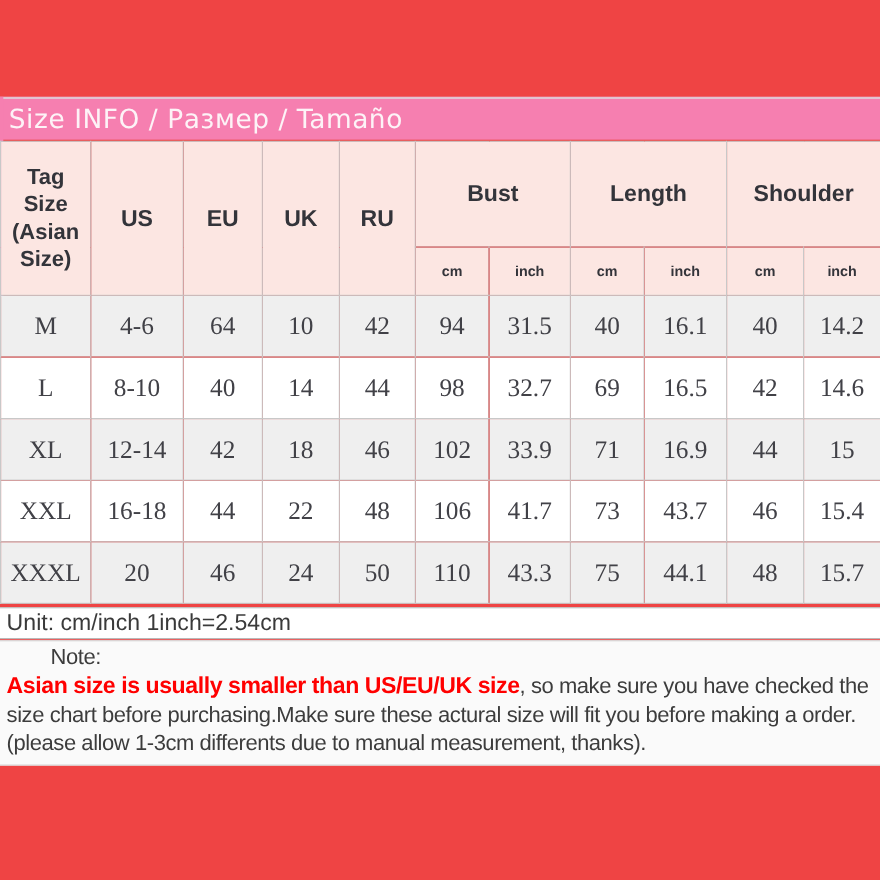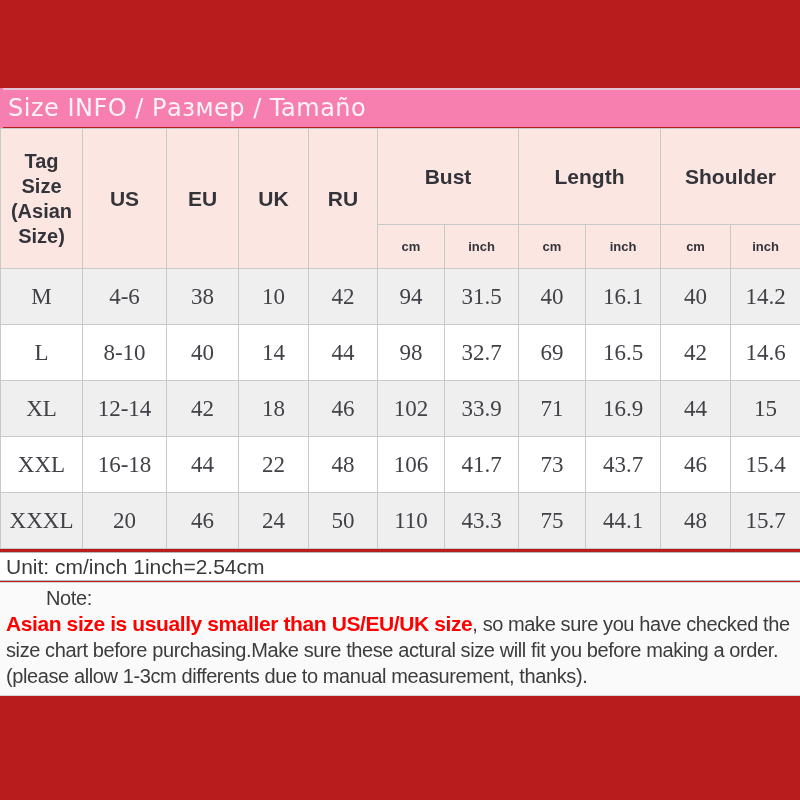--- a/index.html
+++ b/index.html
@@ -1,18 +1,18 @@
 <!DOCTYPE html>
 <html><head>
 <meta charset="utf-8">
 <style>
   * { margin:0; padding:0; box-sizing:border-box; }
   html,body { background:#ffffff; }
   .canvas {
-    position:relative; width:800px; height:800px; background:#b91c1c;
+    position:relative; width:800px; height:800px; background:#ef4444;
     font-family:"Liberation Sans", sans-serif; overflow:hidden;
   }
 
   
   .title-bar {
     position:absolute; top:88px; left:0; width:800px; height:39px;
     background:#f67fb0; border-top:2px solid #e2c4d2;
   }
   .title-bar .title-text {
     display:block; padding-left:8px; line-height:36px;
@@ -104,21 +104,21 @@
         <th>cm</th>
         <th>inch</th>
         <th>cm</th>
         <th>inch</th>
       </tr>
     </thead>
     <tbody>
       <tr class="alt">
         <td>M</td>
         <td>4-6</td>
-        <td>38</td>
+        <td>64</td>
         <td>10</td>
         <td>42</td>
         <td>94</td>
         <td>31.5</td>
         <td>40</td>
         <td>16.1</td>
         <td>40</td>
         <td>14.2</td>
       </tr>
       <tr>

